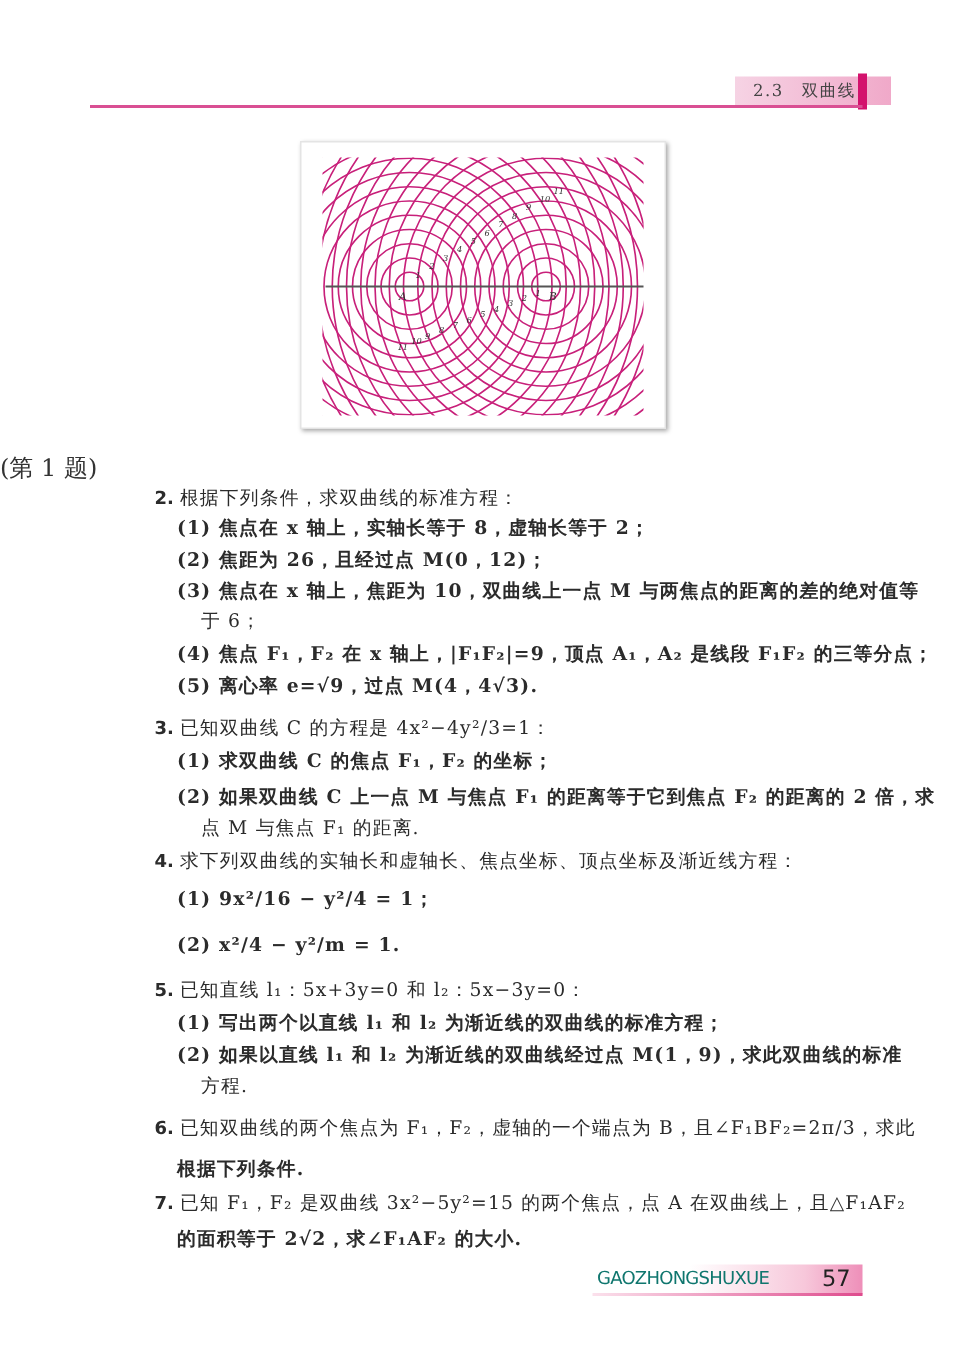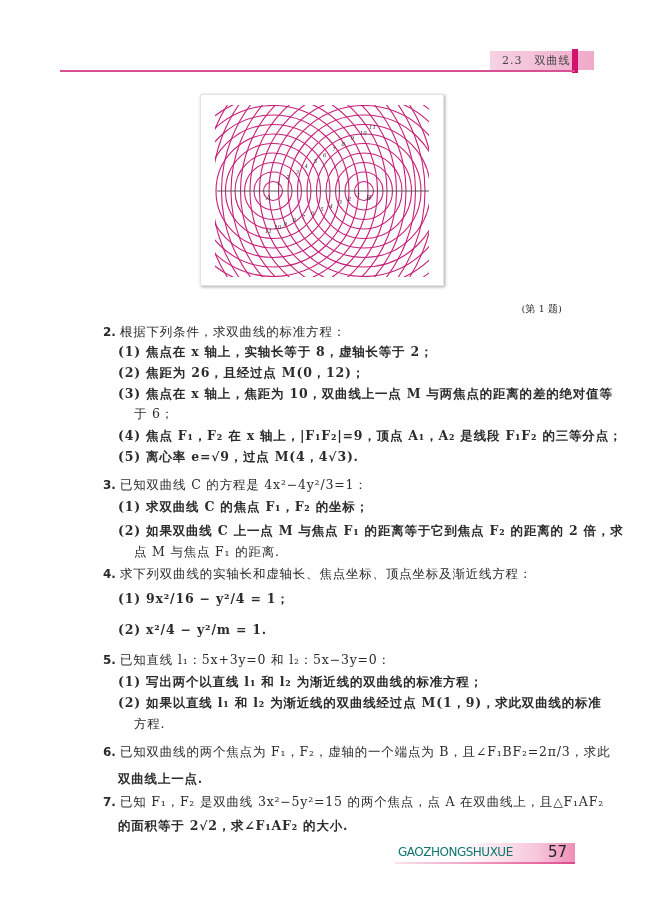--- a/index.html
+++ b/index.html
@@ -7,21 +7,21 @@
          font-family: "DejaVu Serif", "Liberation Serif", serif; color:#2a2a2a; }
   .header-rule { position:absolute; left:60px; top:70px; width:515px; height:2px; background:#d94f93; }
   .header-tab { position:absolute; left:490px; top:51px; width:104px; height:19px;
                 background:linear-gradient(to right, #f6d3e4, #f0a9c9); }
   .header-tab span { position:absolute; left:12px; top:2px; font-size:11px; color:#444; letter-spacing:1px; }
   .header-bar { position:absolute; left:572px; top:49px; width:6px; height:24px; background:#d3126d; }
 
   .figure { position:absolute; left:200px; top:94px; width:242px; height:190px; background:#fff;
             box-shadow: 1px 1px 3px rgba(0,0,0,0.35); border:1px solid #e4e4e4; }
   .figure svg { position:absolute; left:0; top:0; }
-  .caption { position:absolute; left:0; width:562px; top:302px; text-align:right; font-size:10px; color:#333; }
+  .caption { position:absolute; left:0; width:562px; top:302px; text-align:left; font-size:16px; color:#333; }
 
   .line { position:absolute; font-size:12.5px; line-height:16px; white-space:nowrap; color:#2b2b2b; letter-spacing:0.8px; }
   .num { font-family:"DejaVu Sans","Liberation Sans",sans-serif; font-weight:bold; font-size:12px; margin-right:4px; letter-spacing:0; }
   .l0 { left:103px; }
   .l1 { left:118px;font-weight:bold; }
   .l2 { left:134px; }
 
   .footer-bar { position:absolute; left:383px; top:843px; width:192px; height:20px;
                 background:linear-gradient(to right, #ffffff 0%, #ffffff 40%, #f7c7da 80%, #ee8fb9 100%); }
   .footer-rule { position:absolute; left:395px; top:862px; width:180px; height:2px;
@@ -138,21 +138,21 @@
 <div class="line l0" style="top:652px">
   <span class="num">5.</span><span>已知直线 l₁：5x+3y=0 和 l₂：5x−3y=0：</span>
 </div>
 <div class="line l1" style="top:674px">(1) 写出两个以直线 l₁ 和 l₂ 为渐近线的双曲线的标准方程；</div>
 <div class="line l1" style="top:695px">(2) 如果以直线 l₁ 和 l₂ 为渐近线的双曲线经过点 M(1，9)，求此双曲线的标准</div>
 <div class="line l2" style="top:716px">方程.</div>
 
 <div class="line l0" style="top:744px">
   <span class="num">6.</span><span>已知双曲线的两个焦点为 F₁，F₂，虚轴的一个端点为 B，且∠F₁BF₂=2π/3，求此</span>
 </div>
-<div class="line l1" style="top:771px">双曲线上一点.</div>
+<div class="line l1" style="top:771px">根据下列条件.</div>
 
 <div class="line l0" style="top:794px">
   <span class="num">7.</span><span>已知 F₁，F₂ 是双曲线 3x²−5y²=15 的两个焦点，点 A 在双曲线上，且△F₁AF₂</span>
 </div>
 <div class="line l1" style="top:818px">的面积等于 2√2，求∠F₁AF₂ 的大小.</div>
 
 <div class="footer-bar"></div>
 <div class="footer-brand">GAOZHONGSHUXUE</div>
 <div class="footer-page">57</div>
 <div class="footer-rule"></div>

